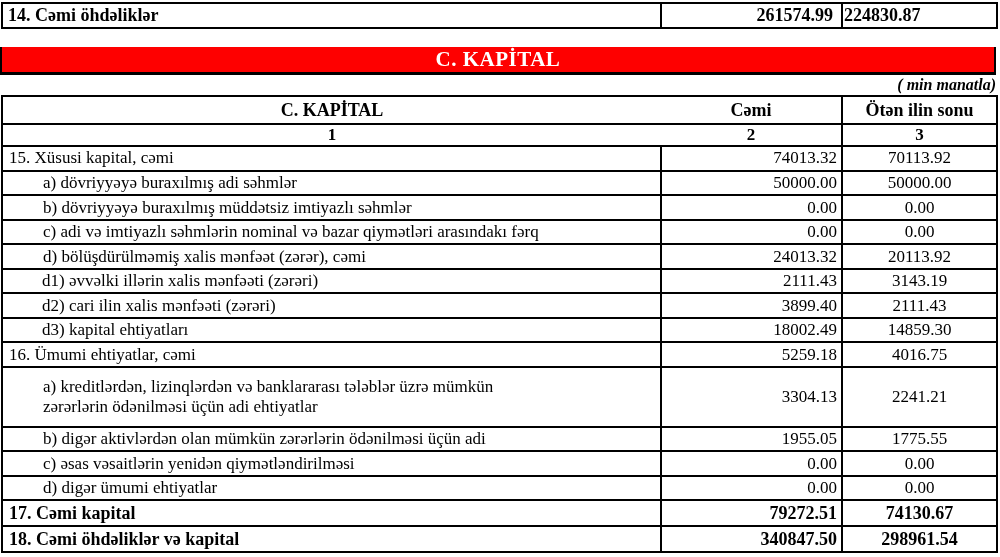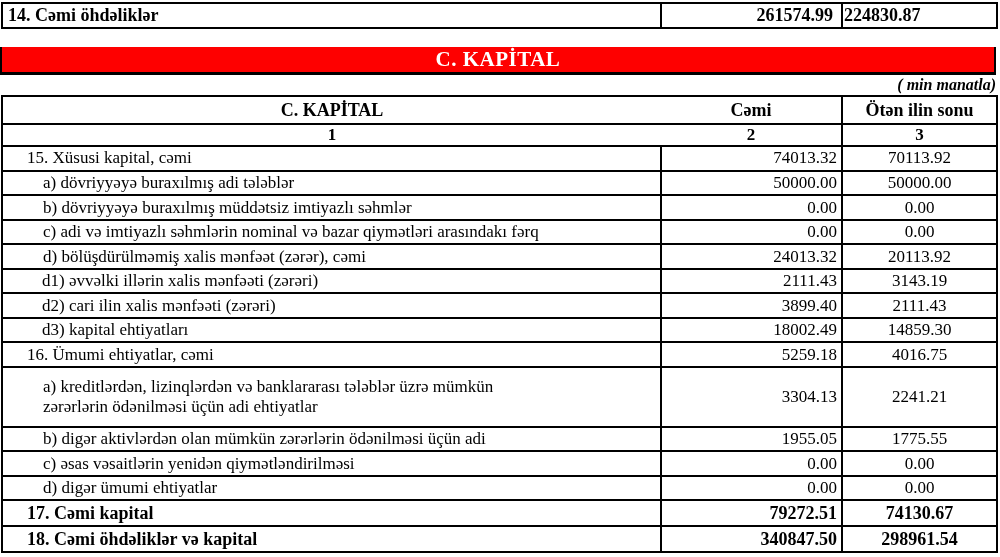--- a/index.html
+++ b/index.html
@@ -46,21 +46,21 @@
   }
   .main-table td{
     border:2px solid #000;font-size:17px;overflow:hidden;
     padding:0;line-height:1.15;
   }
   .main-table tr.hdr td{font-weight:bold;font-size:18px;text-align:center;height:26px;}
   .main-table tr.nums td{font-weight:bold;font-size:17px;text-align:center;height:20px;}
   .main-table tr.hdr td.c1,.main-table tr.nums td.c1{border-right:hidden;}
   .main-table tr.hdr td.c2,.main-table tr.nums td.c2{border-left:hidden;}
 
-  .main-table td.label{text-align:left;padding-left:24px;}
+  .main-table td.label{text-align:left;padding-left:6px;}
   .main-table td.label.ind1{padding-left:40px;}
   .main-table td.label.ind2{padding-left:39px;}
   .main-table td.v2{text-align:right;padding-right:4px;white-space:nowrap;font-family:Liberation Serif, serif;}
   .main-table td.v3{text-align:center;white-space:nowrap;}
   .main-table tr.bold td{font-weight:bold;font-size:18px;}
   .main-table tr.tall{height:60px;}
   .main-table tr.tall td.label span{
     display:inline-block;max-width:490px;vertical-align:middle;
   }
 </style>
@@ -106,21 +106,21 @@
         <td class="c1">1</td>
         <td class="c2">2</td>
         <td class="c3">3</td>
       </tr>
     <tr>
           <td class="label"><span>15. Xüsusi kapital, cəmi</span></td>
           <td class="v2">74013.32</td>
           <td class="v3">70113.92</td>
         </tr>
         <tr>
-          <td class="label ind1"><span>a) dövriyyəyə buraxılmış adi tələblər</span></td>
+          <td class="label ind1"><span>a) dövriyyəyə buraxılmış adi səhmlər</span></td>
           <td class="v2">50000.00</td>
           <td class="v3">50000.00</td>
         </tr>
         <tr>
           <td class="label ind1"><span>b) dövriyyəyə buraxılmış müddətsiz imtiyazlı səhmlər</span></td>
           <td class="v2">0.00</td>
           <td class="v3">0.00</td>
         </tr>
         <tr>
           <td class="label ind1"><span>c) adi və imtiyazlı səhmlərin nominal və bazar qiymətləri arasındakı fərq</span></td>

